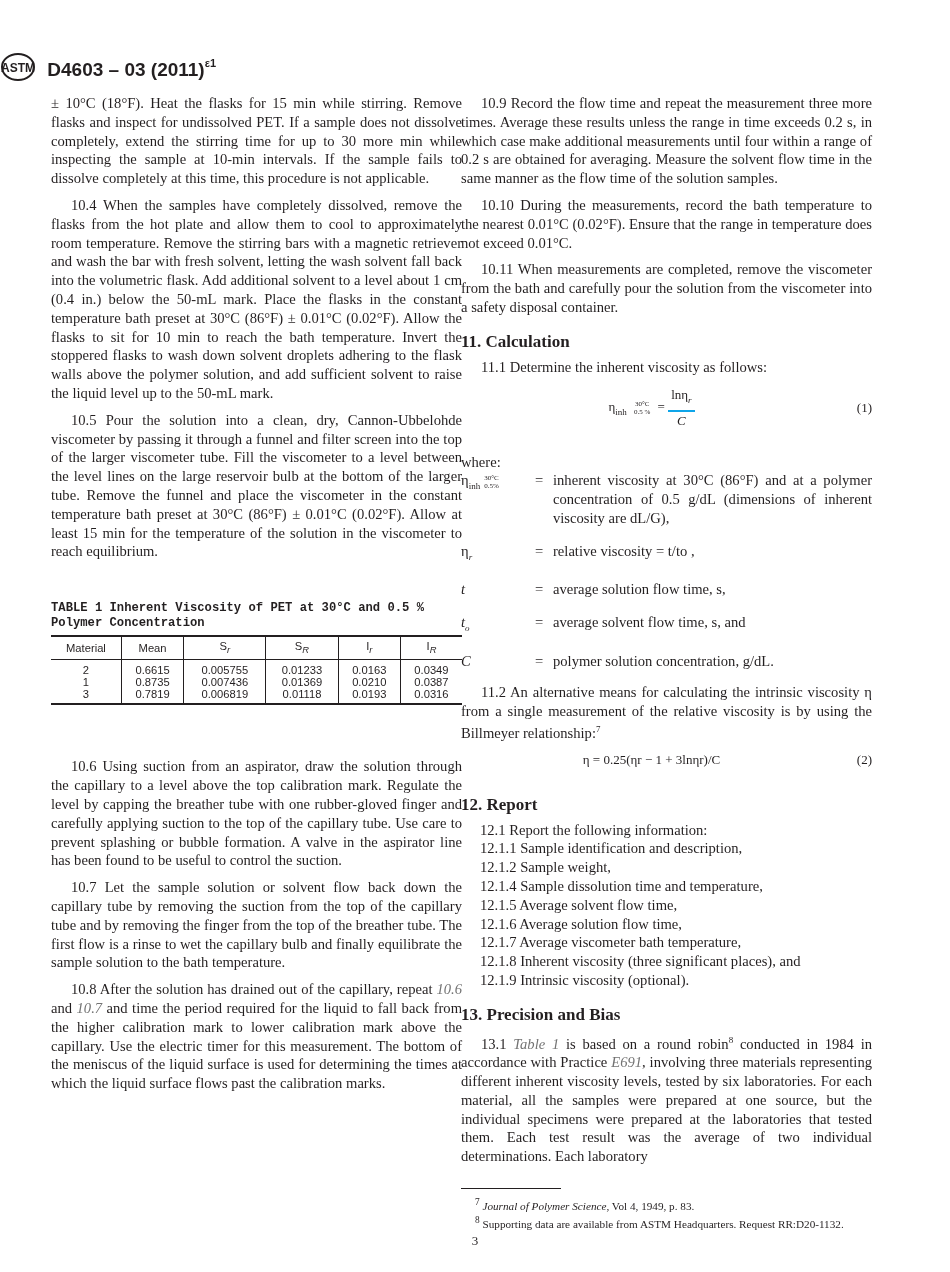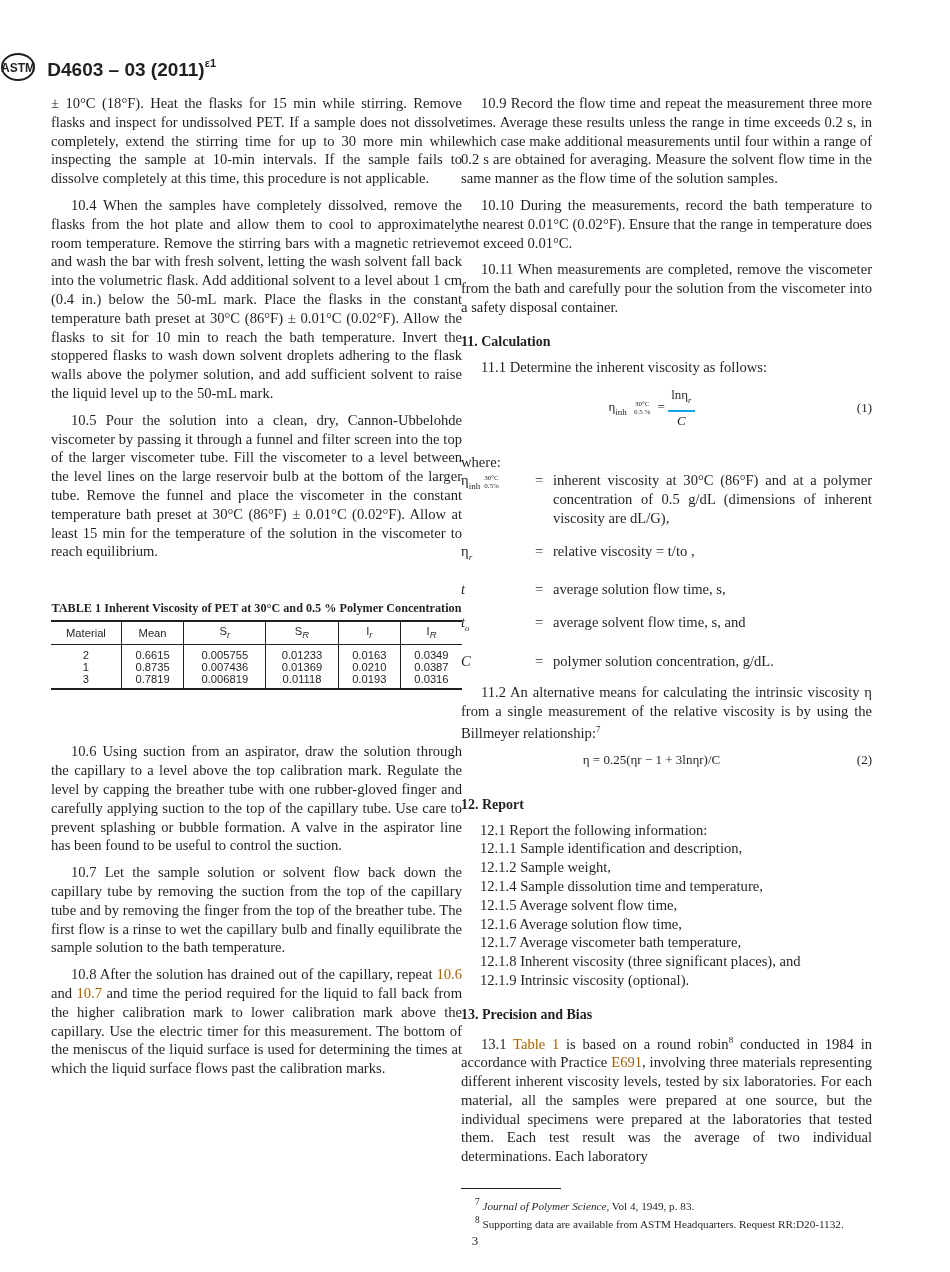--- a/index.html
+++ b/index.html
@@ -8,24 +8,24 @@
   .header { position:absolute; top:52px; left:0; width:950px; text-align:left;
             font-family:"Liberation Sans", sans-serif; font-weight:bold; font-size:19px; }
   .header .logo { display:inline-block; vertical-align:middle; margin-right:6px; }
   .header .title { vertical-align:middle; }
   .header sup { font-size:11px; }
   .col { position:absolute; top:94px; width:411px; font-size:14.6px; line-height:18.8px; }
   .col.left { left:51px; }
   .col.right { left:461px; }
   p { margin:0; text-align:justify; }
   p.para { text-indent:20px; margin-bottom:8px; }
-  .link { color:#a16207; }
-  h3 { font-size:14px; font-weight:bold; margin:16px 0 6px 0; }
-  .tcap { font-family:Liberation Serif, serif; font-weight:bold; font-size:12.2px;
-          text-align:center; line-height:15px; margin-top:40px; margin-bottom:4px; }
+  .link { color:#737373;font-style:italic; }
+  h3 { font-size:17px; font-weight:bold; margin:16px 0 6px 0; }
+  .tcap { font-family:Liberation Mono, monospace; font-weight:bold; font-size:12.2px;
+          text-align:left; line-height:15px; margin-top:40px; margin-bottom:4px; }
   table.t1 { width:100%; border-collapse:collapse; font-family:"Liberation Sans", sans-serif;
              font-size:11.2px; line-height:12px; }
   table.t1 th { font-weight:normal; border-top:2px solid #231f20; border-bottom:1px solid #231f20;
                 padding:3px 2px; border-left:1px solid #231f20; }
   table.t1 th:first-child, table.t1 td:first-child { border-left:none; }
   table.t1 td { text-align:center; padding:0 2px; border-left:1px solid #231f20; }
   table.t1 tr.first td { padding-top:4px; }
   table.t1 tr.last td { border-bottom:2px solid #231f20; padding-bottom:3px; }
   .eq { display:flex; align-items:center; justify-content:flex-end; margin:10px 0; }
   .eq .body { flex:1; text-align:center; font-size:13px; }

